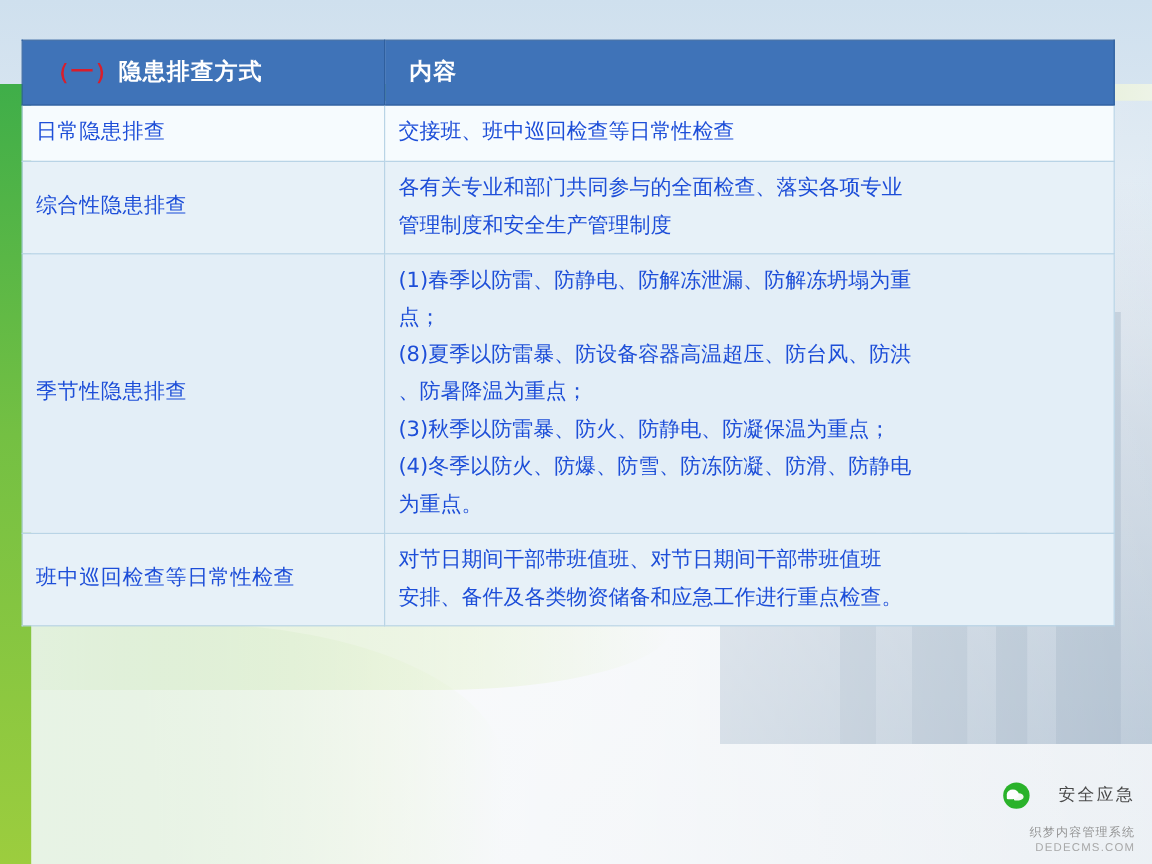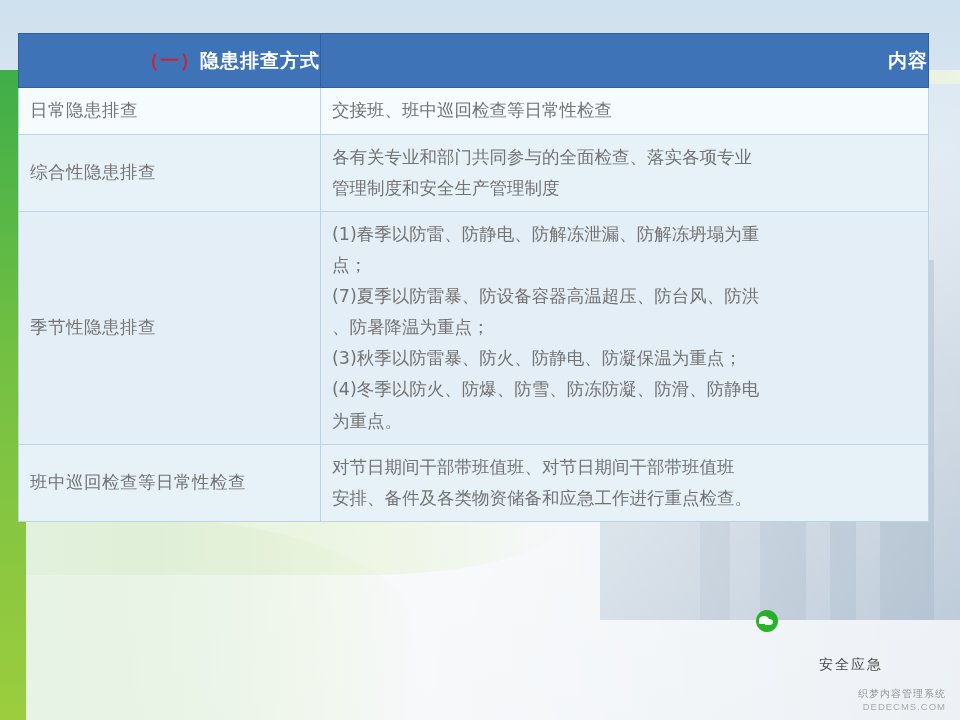--- a/index.html
+++ b/index.html
@@ -86,30 +86,30 @@
     border-collapse: collapse;
     width: 910px;
     table-layout: fixed;
   }
   table.hazard-table td, table.hazard-table th {
     border: 1px solid #b9d4e6;
     vertical-align: middle;
     padding: 9px 11px;
     font-size: 17.5px;
     line-height: 1.55;
-    color: #737373;
+    color: #1d4ed8;
     font-family: "DejaVu Sans", "Liberation Sans", sans-serif;
   }
   table.hazard-table th {
     background: #3f73b8;
     color: #ffffff;
     font-size: 19px;
     font-weight: bold;
-    text-align: right;
-    padding: 12px 0;
+    text-align: left;
+    padding: 12px 20px;
     border: 1px solid #2f5f9e;
     letter-spacing: 1px;
   }
   th.col-method .hl {
     color: #d81e2c;
   }
   col.c1 { width: 302px; }
   col.c2 { width: 608px; }
 
   tr.row-even td { background: #e7f1f8; }
@@ -134,23 +134,23 @@
   .watermark {
     position: absolute;
     right: 14px;
     bottom: 8px;
     width: 190px;
     text-align: center;
     opacity: 0.92;
   }
   .wm-row {
     display: flex;
+    align-items: center;
     justify-content: flex-end;
     gap: 24px;
-    flex-direction: column;
   }
   .wm-logo {
     width: 22px; height: 22px;
     border-radius: 50%;
     background: #1aad19;
     position: relative;
     flex: none;
   }
   .wm-logo::before, .wm-logo::after {
     content: "";
@@ -231,21 +231,21 @@
         <td class="cell-content">
           <span class="line">各有关专业和部门共同参与的全面检查、落实各项专业</span>
           <span class="line">管理制度和安全生产管理制度</span>
         </td>
       </tr>
       <tr class="row-tall">
         <td class="cell-method">季节性隐患排查</td>
         <td class="cell-content">
           <span class="line">(1)春季以防雷、防静电、防解冻泄漏、防解冻坍塌为重</span>
           <span class="line">点；</span>
-          <span class="line">(7)夏季以防雷暴、防设备容器高温超压、防台风、防洪</span>
+          <span class="line">(8)夏季以防雷暴、防设备容器高温超压、防台风、防洪</span>
           <span class="line">、防暑降温为重点；</span>
           <span class="line">(3)秋季以防雷暴、防火、防静电、防凝保温为重点；</span>
           <span class="line">(4)冬季以防火、防爆、防雪、防冻防凝、防滑、防静电</span>
           <span class="line">为重点。</span>
         </td>
       </tr>
       <tr class="row-even">
         <td class="cell-method">班中巡回检查等日常性检查</td>
         <td class="cell-content">
           <span class="line">对节日期间干部带班值班、对节日期间干部带班值班</span>

